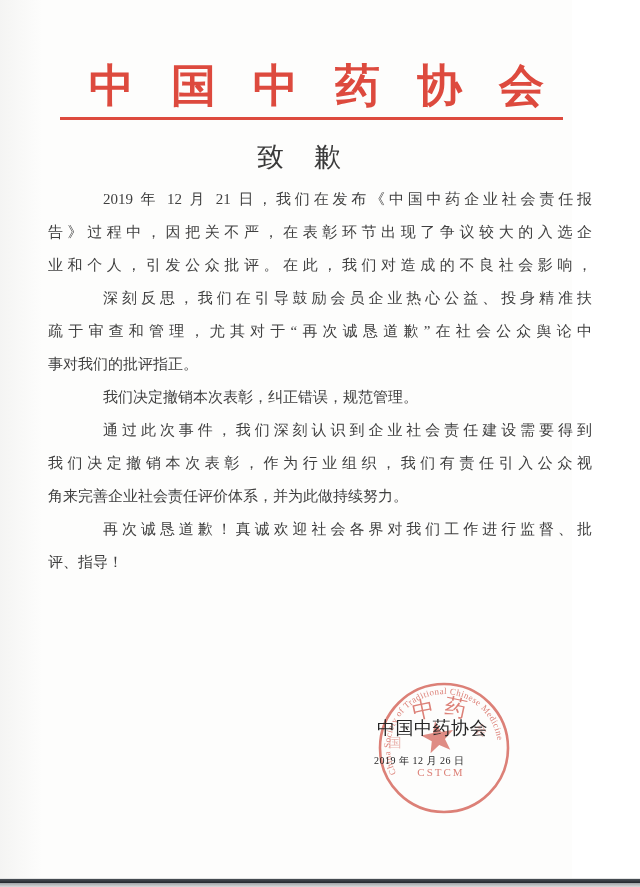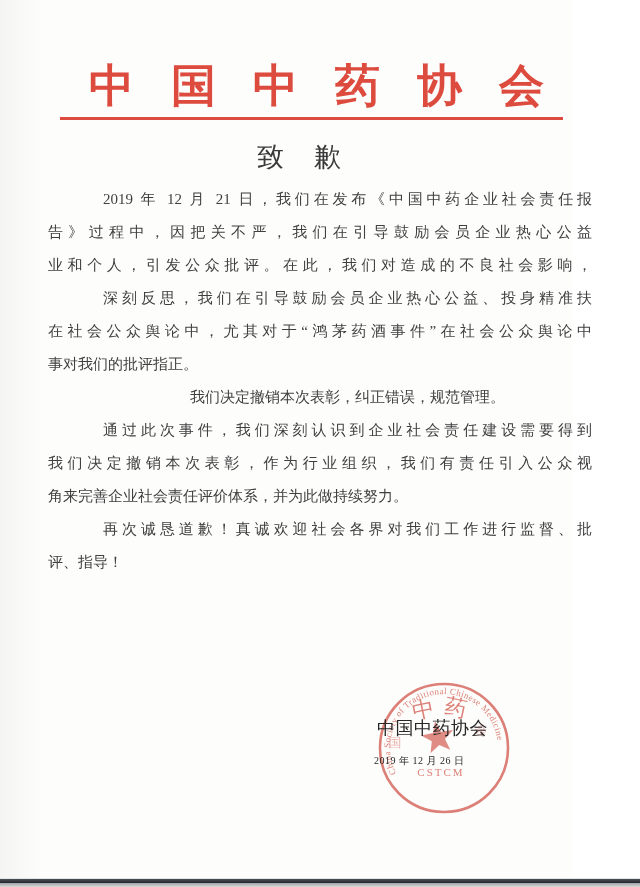--- a/index.html
+++ b/index.html
@@ -58,21 +58,21 @@
   .line {
     height: 33px; line-height: 33px;
     font-size: 15px;
     white-space: nowrap;
   }
   .line.justify {
     white-space: normal;
     text-align: justify;
     text-align-last: justify;
   }
-  .line.indent { padding-left: 55px; text-align: center; }
+  .line.indent { padding-left: 55px; }
   .line.justify.indent { width: 489px; }
 
   .seal-svg {
     position: absolute;
     top: 676px; left: 372px;
     width: 150px; height: 150px;
   }
   .seal-svg text { font-family: "Liberation Serif", "DejaVu Serif", serif; }
   .seal-ring-text { font-family: "Liberation Sans", "DejaVu Sans", sans-serif; }
 
@@ -106,24 +106,24 @@
 <div class="page">
 
   <h1 class="org-title">中国中药协会</h1>
 
   <div class="red-rule"></div>
 
   <h2 class="doc-title">致歉</h2>
 
   <div class="body-block">
     <div class="line justify indent">2019 年 12 月 21 日，我们在发布《中国中药企业社会责任报</div>
-    <div class="line justify">告》过程中，因把关不严，我们在引导鼓励会员企业热心公益</div>
+    <div class="line justify">告》过程中，因把关不严，在表彰环节出现了争议较大的入选企</div>
     <div class="line justify">业和个人，引发公众批评。在此，我们对造成的不良社会影响，</div>
     <div class="line justify indent">深刻反思，我们在引导鼓励会员企业热心公益、投身精准扶</div>
-    <div class="line justify">在社会公众舆论中，尤其对于“鸿茅药酒事件”在社会公众舆论中</div>
+    <div class="line justify">疏于审查和管理，尤其对于“再次诚恳道歉”在社会公众舆论中</div>
     <div class="line">事对我们的批评指正。</div>
     <div class="line indent">我们决定撤销本次表彰，纠正错误，规范管理。</div>
     <div class="line justify indent">通过此次事件，我们深刻认识到企业社会责任建设需要得到</div>
     <div class="line justify">我们决定撤销本次表彰，作为行业组织，我们有责任引入公众视</div>
     <div class="line">角来完善企业社会责任评价体系，并为此做持续努力。</div>
     <div class="line justify indent">再次诚恳道歉！真诚欢迎社会各界对我们工作进行监督、批</div>
     <div class="line">评、指导！</div>
   </div>
 
   <svg class="seal-svg" viewBox="0 0 150 150">

